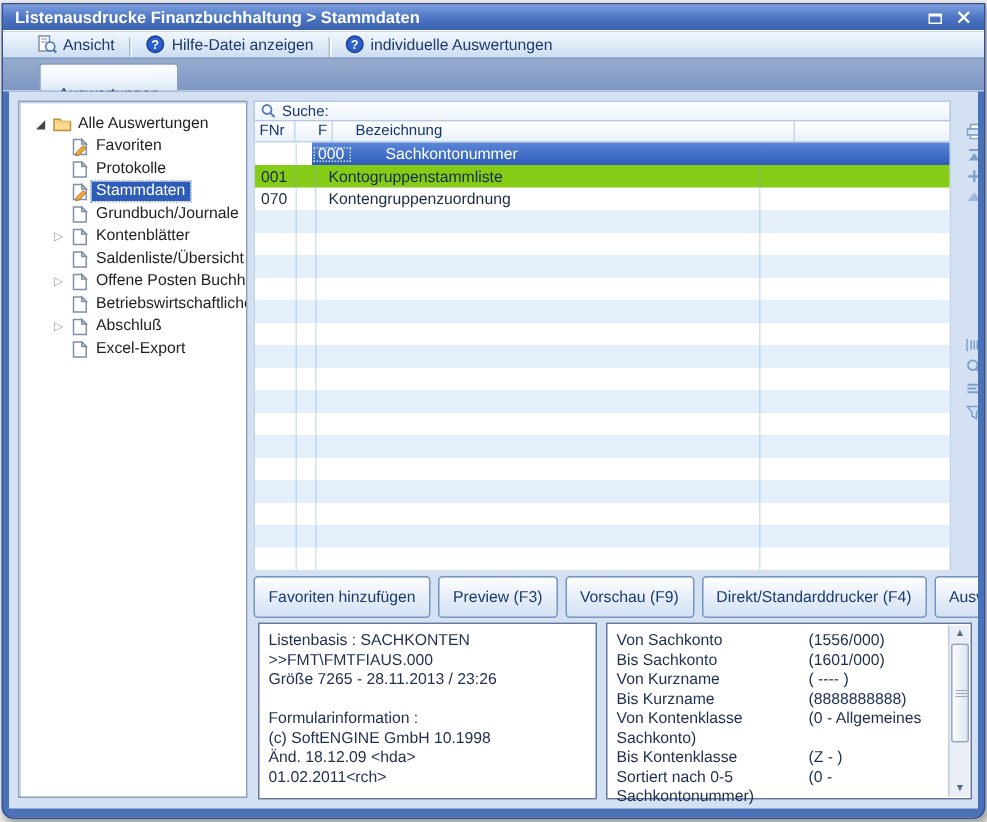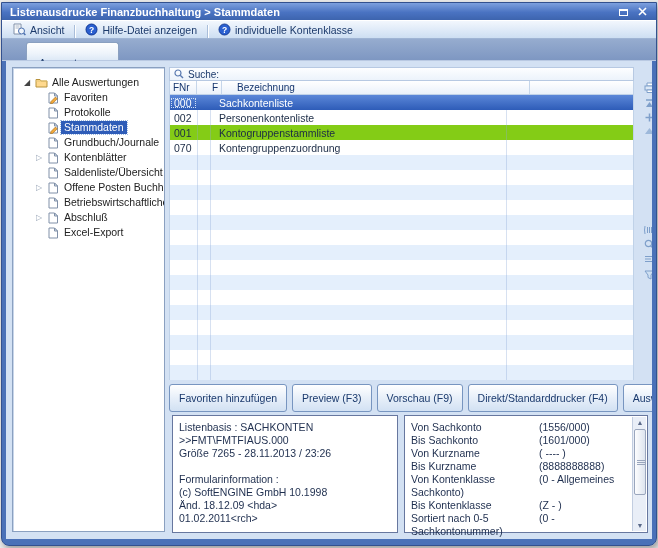--- a/index.html
+++ b/index.html
@@ -16,21 +16,21 @@
 
   
   .titlebar{ height:17px; display:flex; align-items:center; padding:0 6px 0 8px;
     background:linear-gradient(180deg,#7da0de 0,#4a73c2 55%,#3d64ae 100%); }
   .title{ color:#fff; font-size:11px; font-weight:bold; flex:1; white-space:nowrap; }
   .winbtn{ width:15px; height:13px; display:flex; align-items:center; justify-content:center; margin-left:4px; cursor:default; }
 
   
   .toolbar{ height:19px; background:linear-gradient(180deg,#f2f7fd 0,#dce8f7 60%,#cddef2 100%);
     border-top:1px solid #ffffff; border-bottom:1px solid #9fb4d4;
-    display:flex; align-items:flex-end; padding:0 3px; }
+    display:flex; align-items:flex-end; padding:0 15px; }
   .tbtn{ display:flex; align-items:center; gap:4px; padding:0 7px; height:17px; font-size:10.5px; color:#1c3a6b; border-radius:2px; }
   .tsep{ width:1px; height:13px; background:#a9bdd9; margin:0 3px; box-shadow:1px 0 0 #fff; }
 
   
   .tabstrip{ height:22px; background:linear-gradient(180deg,#96accf 0,#7e97c2 100%);
     border-bottom:1px solid #b9c9e2; display:flex; align-items:flex-end; padding-left:24px; }
   .tab{ height:18px; padding:14px 12px 0 12px; font-size:10.5px; color:#1c3a6b;
     background:linear-gradient(180deg,#ffffff 0,#eef4fb 60%,#dde9f6 100%);
     border:1px solid #8aa0c0; border-bottom:none; border-radius:3px 3px 0 0; }
 
@@ -60,21 +60,21 @@
     background:linear-gradient(180deg,#ffffff 0,#eaf1fa 100%); border:1px solid #c0d2e8; border-top:none;
     font-size:10px; color:#16366e;gap:12px; }
   .hcell{ border-right:1px solid #c6d6ea; padding:1px 3px 0 3px; white-space:nowrap; overflow:hidden; }
   .hc0{ width:27px; } .hc1{ width:13px; } .hc2{ width:296px; } .hc3{ flex:1; border-right:none; }
 
   
   .lbody{ position:absolute; left:163px; top:34px; width:465px; height:285px; background:#fff; border-left:1px solid #c0d2e8; border-right:1px solid #c0d2e8; }
   .colsep{ position:absolute; top:0; bottom:0; width:1px; background:rgba(140,170,215,.35); z-index:1; }
   .lrow{ position:relative; height:15px; display:flex; font-size:10.5px; color:#1b2b45; align-items:center; }
   .lrow.pale{ background:#84cc16; }
-  .lrow.sel{ background:linear-gradient(180deg,#5b87d8 0,#2e5cb8 100%); color:#fff; z-index:2; }
+  .lrow.sel{ background:linear-gradient(180deg,#5b87d8 0,#2e5cb8 100%); color:#fff; z-index:2;margin-left:38px; }
   .cell{ padding-left:4px; white-space:nowrap; overflow:hidden; }
   .c0{ width:27px; } .c1{ width:13px; } .c2{ width:296px; padding-left:9px; }
   .lrow.sel .c0{ outline:1px dotted #cfe0f5; outline-offset:-2px; }
   .emptyrows{ height:225px; background:repeating-linear-gradient(180deg,#e4effc 0 15px,#ffffff 15px 30px); }
 
   
   .stripicon{ position:absolute; width:13px; height:13px; left:637px; display:flex; align-items:center; justify-content:center; }
 
   
   .btnrow{ position:absolute; left:163px; top:323px; display:flex; gap:5px; }
@@ -149,21 +149,21 @@
       <span>Hilfe-Datei anzeigen</span>
     </div>
     <div class="tsep"></div>
     <div class="tbtn">
       <span>
           <svg width="13" height="13" viewBox="0 0 13 13">
             <circle cx="6.5" cy="6.5" r="5.5" fill="#2a5fd0" stroke="#1a3f95"></circle>
             <text x="6.5" y="9.5" font-size="8.5" font-family="Liberation Sans, sans-serif" font-weight="bold" fill="#fff" text-anchor="middle">?</text>
           </svg>
         </span>
-      <span>individuelle Kontenklasse</span>
+      <span>individuelle Auswertungen</span>
     </div>
   </div>
 
   <div class="tabstrip">
     <div class="tab">
       <span>Auswertungen</span>
     </div>
   </div>
 
   <div class="content">
@@ -301,26 +301,21 @@
     </div>
 
     <div class="lbody">
       <div class="colsep" style="left:27px"></div>
       <div class="colsep" style="left:40px"></div>
       <div class="colsep" style="left:336px"></div>
 
       <div class="lrow sel">
         <div class="cell c0">000</div>
         <div class="cell c1"></div>
-        <div class="cell c2">Sachkontenliste</div>
-      </div>
-      <div class="lrow">
-        <div class="cell c0">002</div>
-        <div class="cell c1"></div>
-        <div class="cell c2">Personenkontenliste</div>
+        <div class="cell c2">Sachkontonummer</div>
       </div>
       <div class="lrow pale">
         <div class="cell c0">001</div>
         <div class="cell c1"></div>
         <div class="cell c2">Kontogruppenstammliste</div>
       </div>
       <div class="lrow">
         <div class="cell c0">070</div>
         <div class="cell c1"></div>
         <div class="cell c2">Kontengruppenzuordnung</div>

